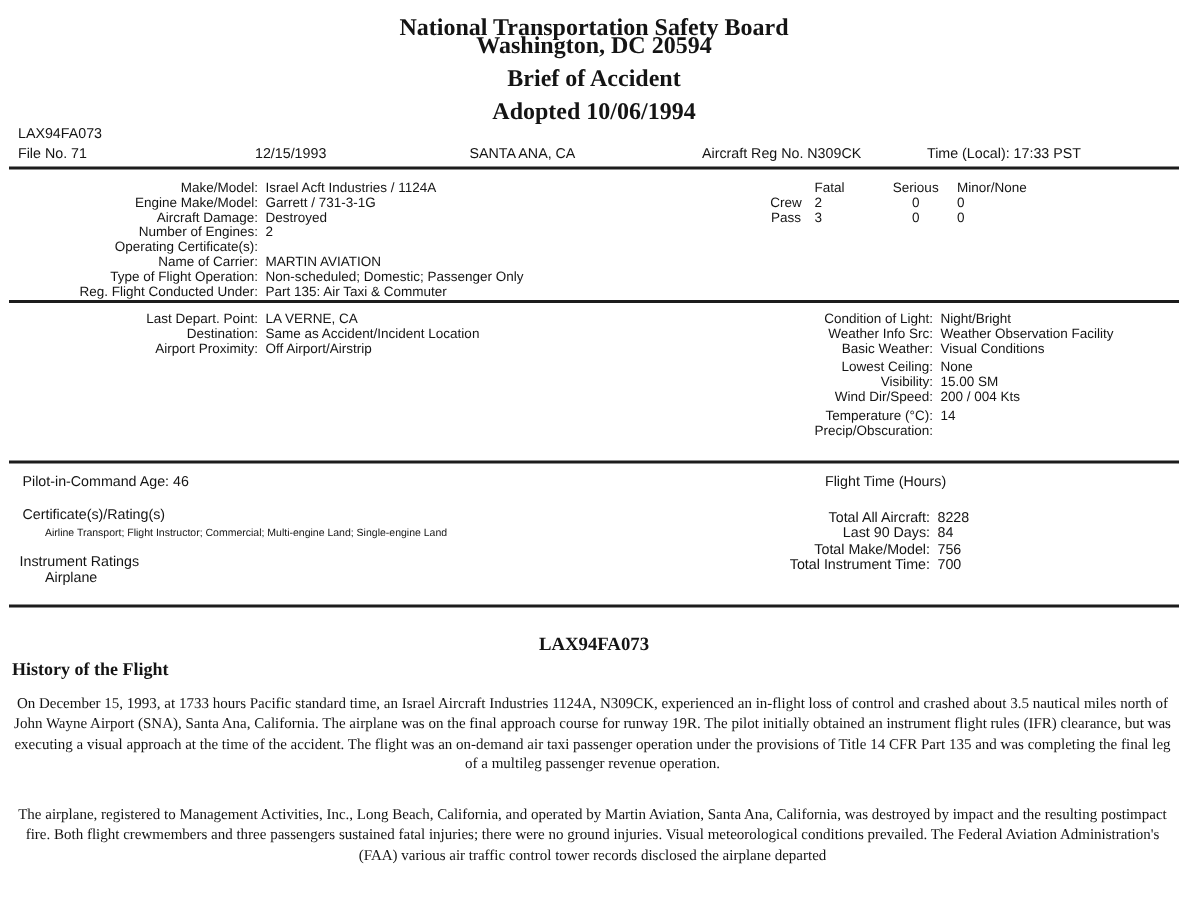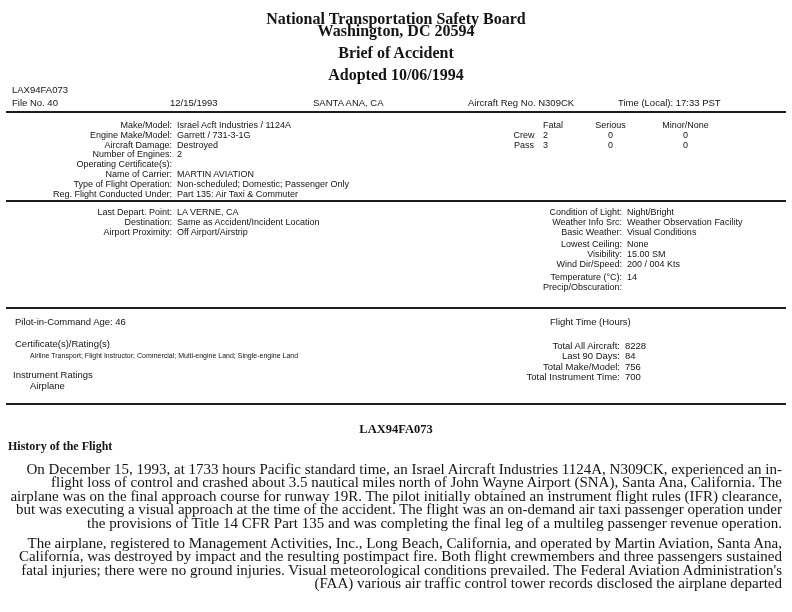--- a/index.html
+++ b/index.html
@@ -23,60 +23,60 @@
   .leftcol{position:absolute;left:8px;}
   .rightcol{position:absolute;left:480px;right:8px;}
   .rightcol .frow .lbl{width:142px;}
   .gap3{margin-top:3px;}
 
   .inj{position:absolute;left:505px;top:121px;font-family:"Liberation Sans",sans-serif;font-size:9px;line-height:9.8px;}
   .inj .irow{display:flex;}
   .inj .c0{width:38px;text-align:center;flex:none;}
   .inj .c1{width:40px;text-align:left;flex:none;}
   .inj .c2{width:55px;text-align:center;flex:none;}
-  .inj .c3{width:95px;text-align:center;flex:none;}
+  .inj .c3{width:95px;flex:none;}
 
   .pilot{position:absolute;left:8px;top:317px;font-family:"Liberation Sans",sans-serif;font-size:9.5px;line-height:10px;}
   .pilot .ind{padding-left:7px;}
   .pilot .certs-h{margin-top:12px;padding-left:7px;}
   .pilot .certs{margin-top:2px;padding-left:22px;font-size:7px;}
   .pilot .instr-h{margin-top:9px;padding-left:5px;}
   .pilot .instr{margin-top:1px;padding-left:22px;}
 
   .ftime{position:absolute;left:480px;top:317px;font-family:"Liberation Sans",sans-serif;font-size:9.5px;line-height:10.5px;}
   .ftime .fth{padding-left:70px;}
   .ftime .rows{margin-top:13px;}
   .ftime .frow{font-size:9.5px;line-height:10.5px;}
   .ftime .frow .lbl{width:140px;}
 
   .ntitle{position:absolute;top:422px;left:0;right:0;text-align:center;
           font-family:"Liberation Serif",serif;font-weight:bold;font-size:12.5px;}
   .nheading{position:absolute;top:439px;left:8px;
           font-family:"Liberation Serif",serif;font-weight:bold;font-size:12px;}
   .npara{position:absolute;left:8px;right:10px;font-family:"Liberation Serif",serif;
-         font-size:15px;line-height:13.4px;text-align:right;}
+         font-size:10px;line-height:13.4px;text-align:center;}
   .p1{top:463px;}
   .p2{top:537px;}
 </style>
 </head>
 <body>
 
 <div class="doc">
 
   <div class="hdr">
     <div>National Transportation Safety Board</div>
     <div>Washington, DC 20594</div>
     <div class="sp">Brief of Accident</div>
     <div class="sp">Adopted 10/06/1994</div>
   </div>
 
   <div class="fileblock">
     <div class="aid">LAX94FA073</div>
     <div class="cols">
-      <span style="left:12px">File No. 40</span>
+      <span style="left:12px">File No. 71</span>
       <span style="left:170px">12/15/1993</span>
       <span style="left:313px">SANTA ANA, CA</span>
       <span style="left:468px">Aircraft Reg No. N309CK</span>
       <span style="left:618px">Time (Local): 17:33 PST</span>
     </div>
   </div>
 
   <div class="rule" style="top:111px"></div>
 
   <div class="leftcol" style="top:121px">

